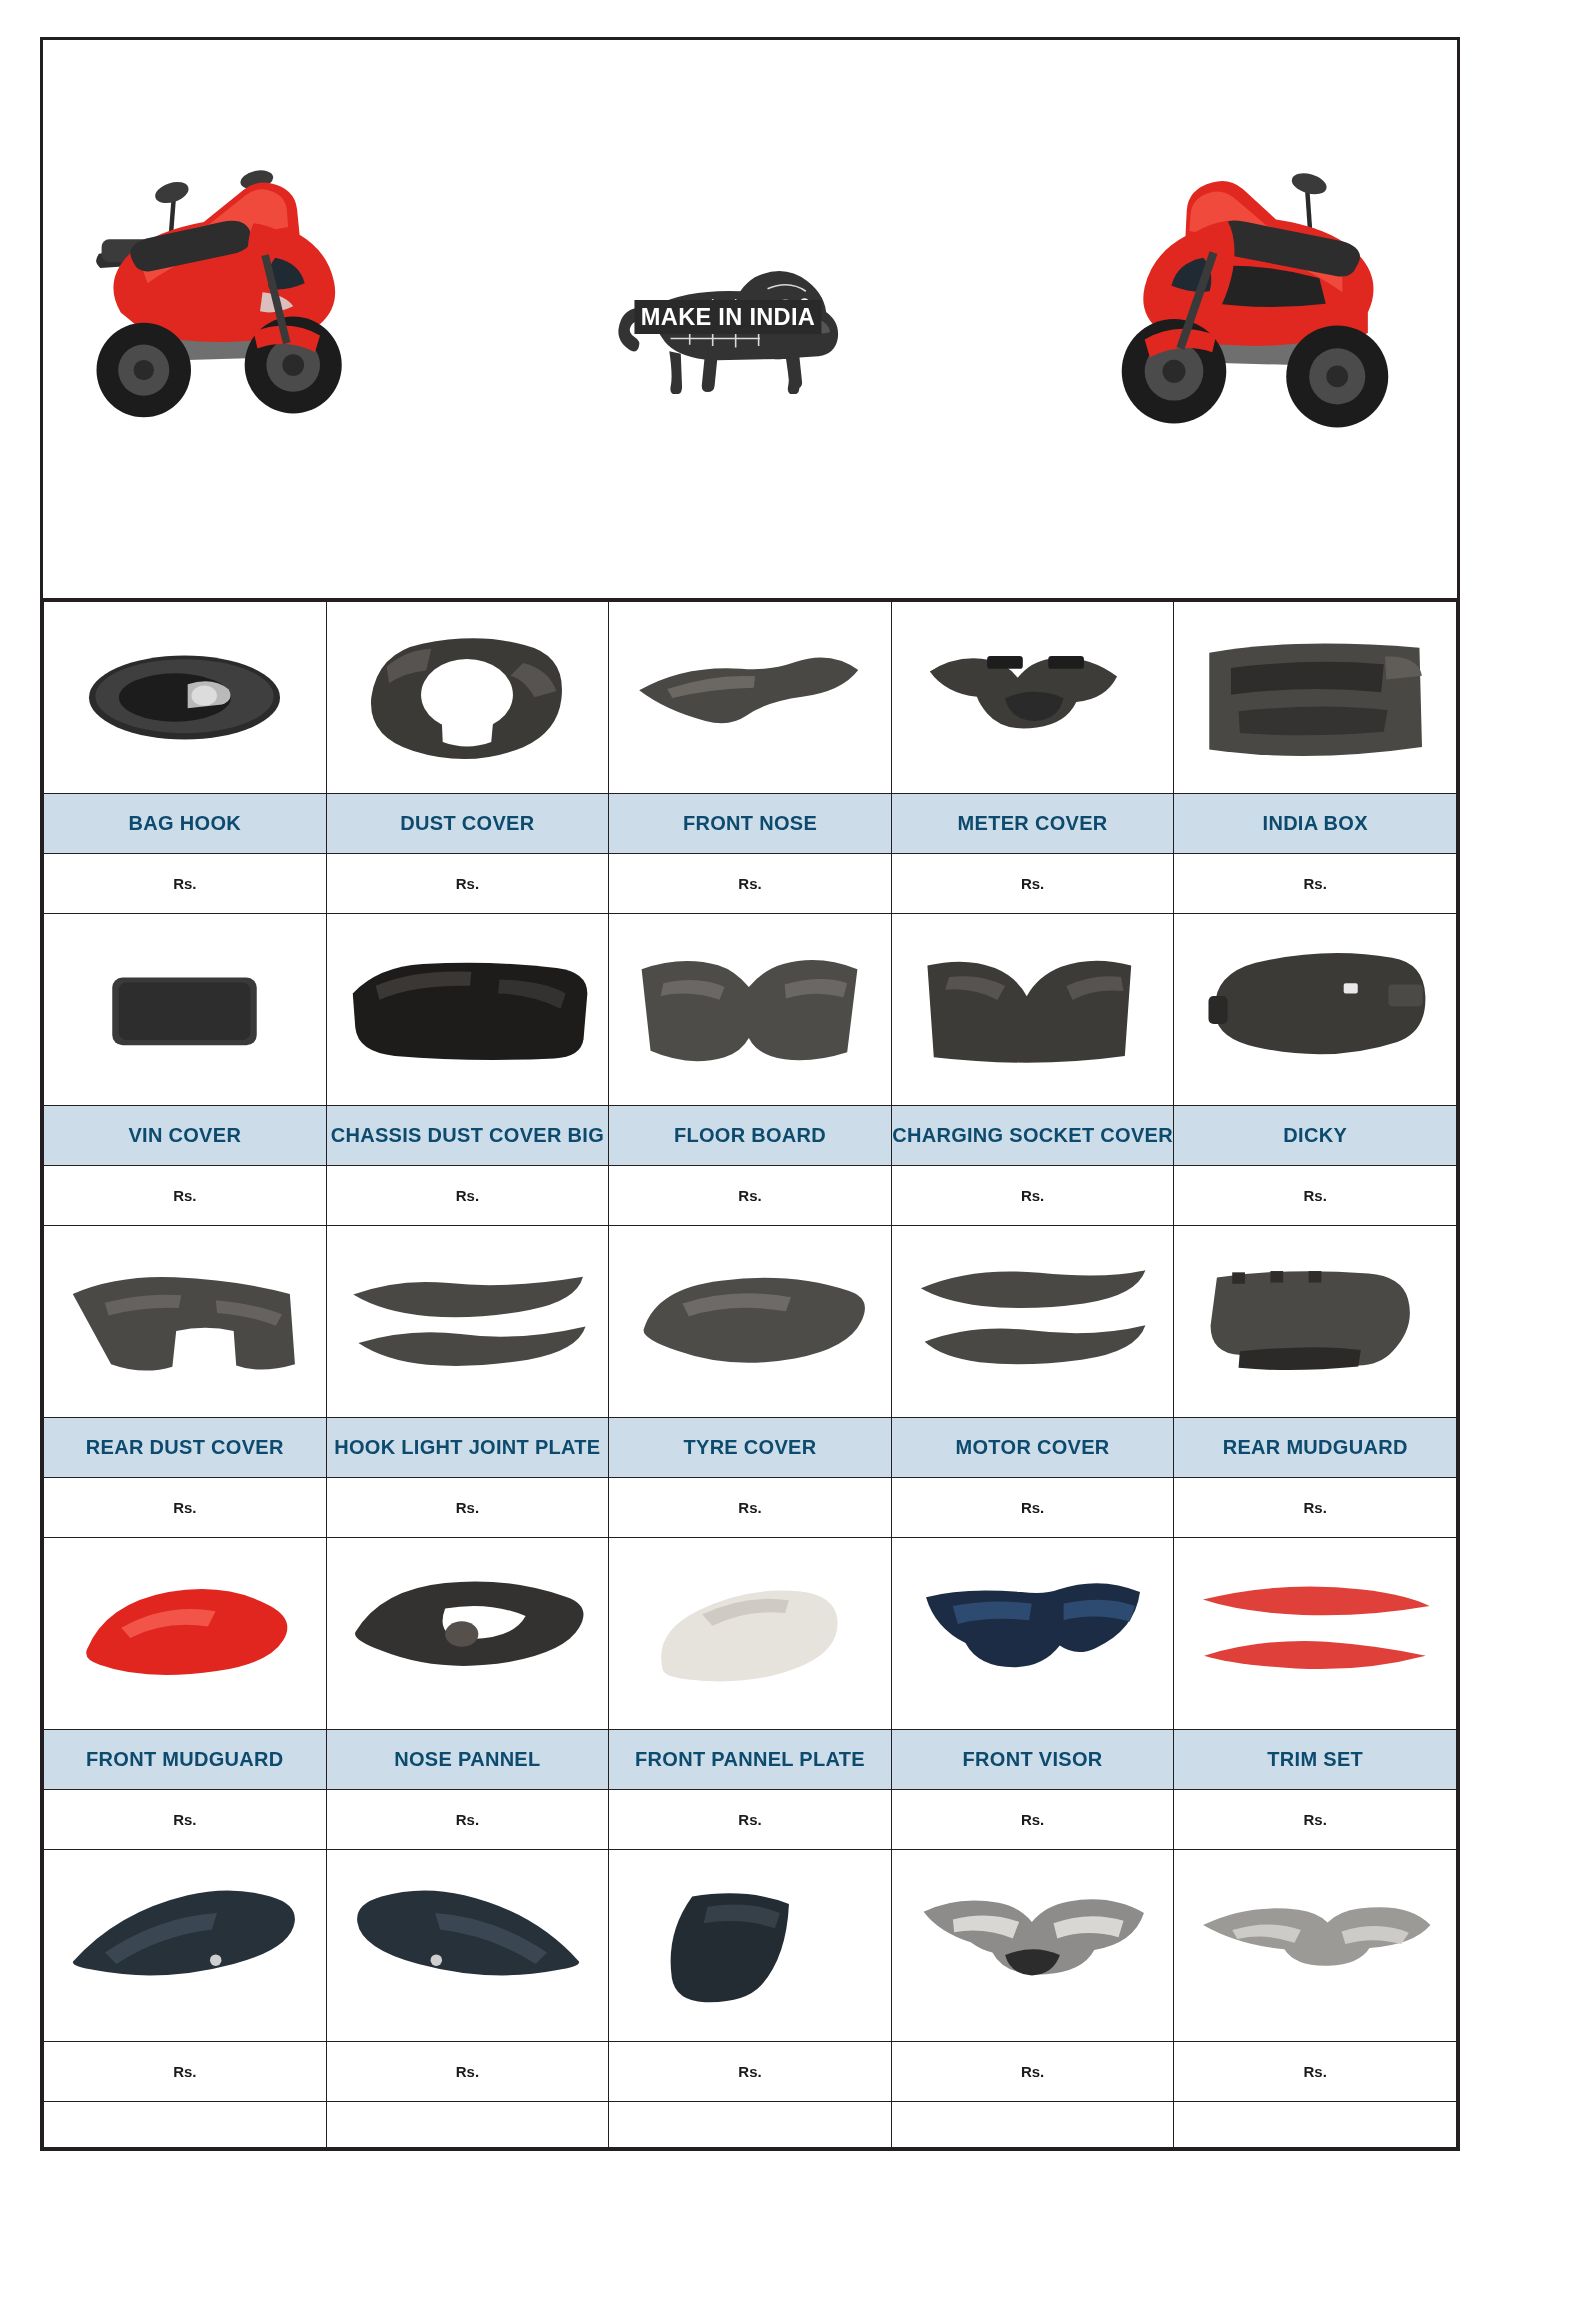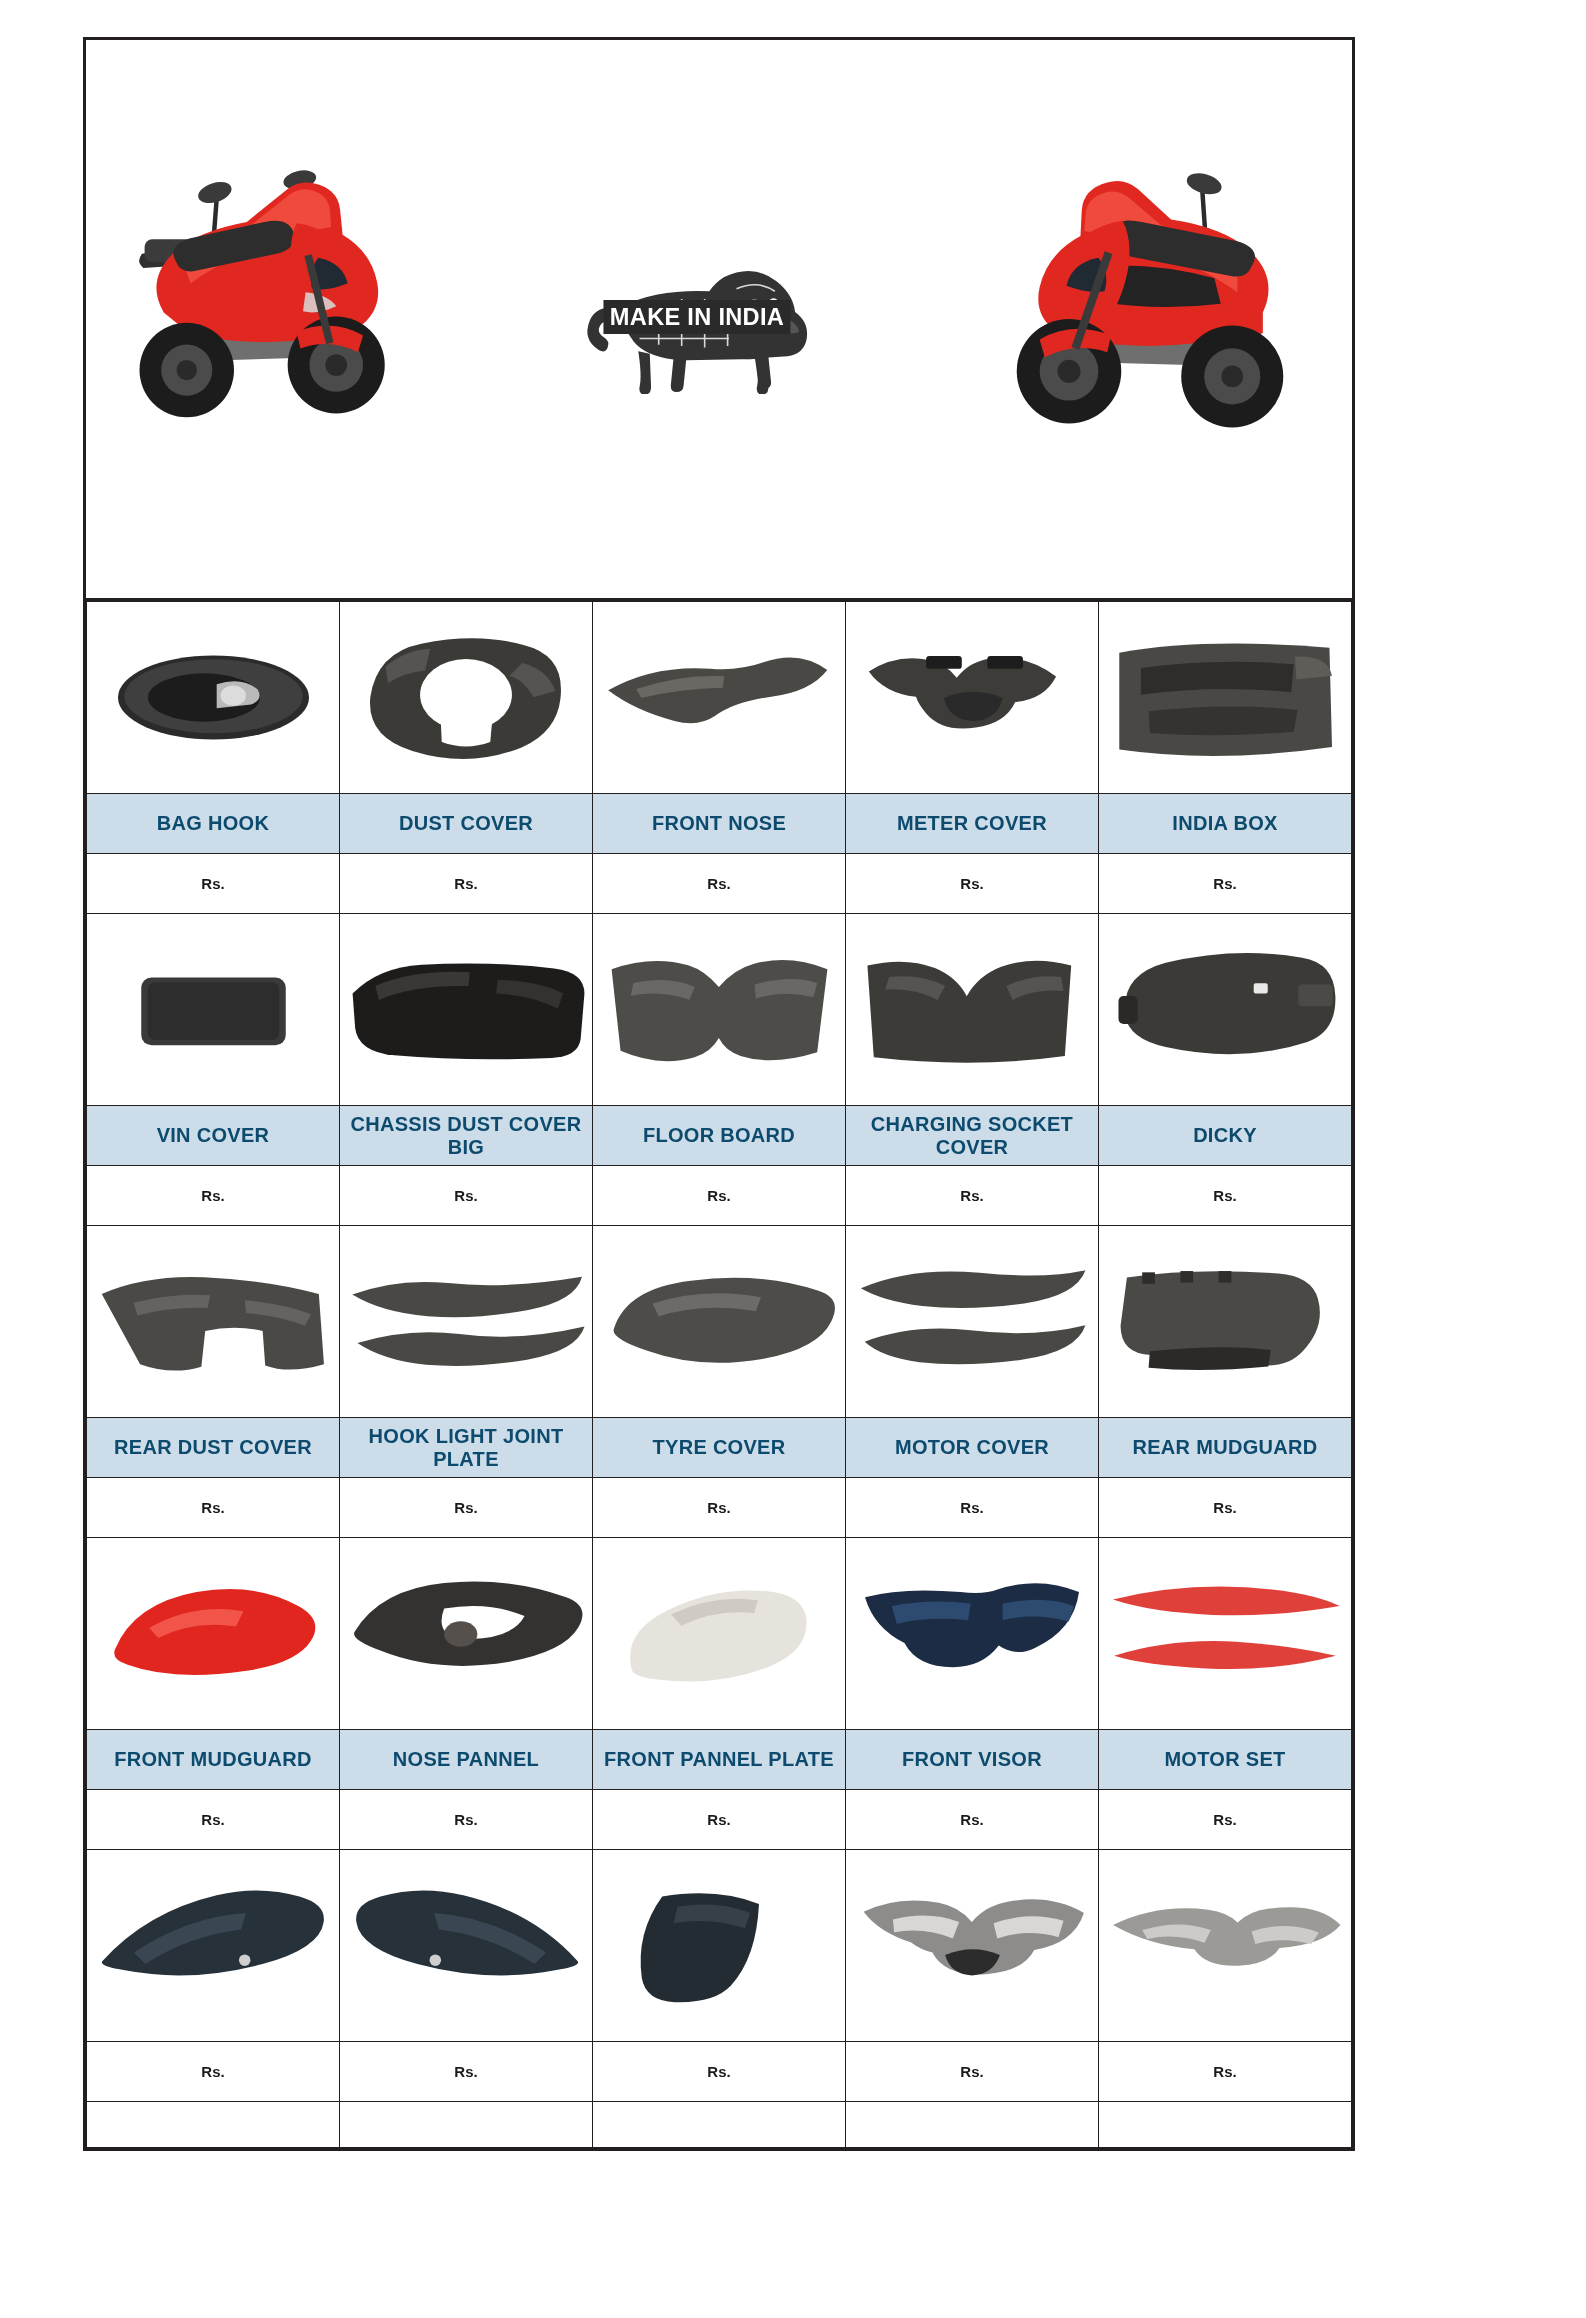--- a/index.html
+++ b/index.html
@@ -16,22 +16,21 @@
   .page {
     width: 1587px;
     box-sizing: border-box;
     padding: 37px 40px 0 40px;
     background: #ffffff;
   }
 
   .sheet {
     border: 3.2px solid #231f20;
     box-sizing: border-box;
-    width: 1272px;
-    margin-left: 43px;
+    width: 1420px;
   }
 
   
   .hero {
     display: flex;
     align-items: center;
     justify-content: space-between;
     border-bottom: 3.2px solid #231f20;
     height: 561px;
     box-sizing: border-box;
@@ -477,21 +476,21 @@
               <path d="M16 134 q90 -28 192 -22 q82 6 156 22 q-100 26 -204 20 q-100 -6 -144 -20 z" fill="#e0403a"></path>
             </svg>
           </div>
         </td>
       </tr>
       <tr>
         <td class="name-cell">FRONT MUDGUARD</td>
         <td class="name-cell">NOSE PANNEL</td>
         <td class="name-cell">FRONT PANNEL PLATE</td>
         <td class="name-cell">FRONT VISOR</td>
-        <td class="name-cell">MOTOR SET</td>
+        <td class="name-cell">TRIM SET</td>
       </tr>
       <tr>
         <td class="price-cell">Rs.</td>
         <td class="price-cell">Rs.</td>
         <td class="price-cell">Rs.</td>
         <td class="price-cell">Rs.</td>
         <td class="price-cell">Rs.</td>
       </tr>
 
       <tr>

